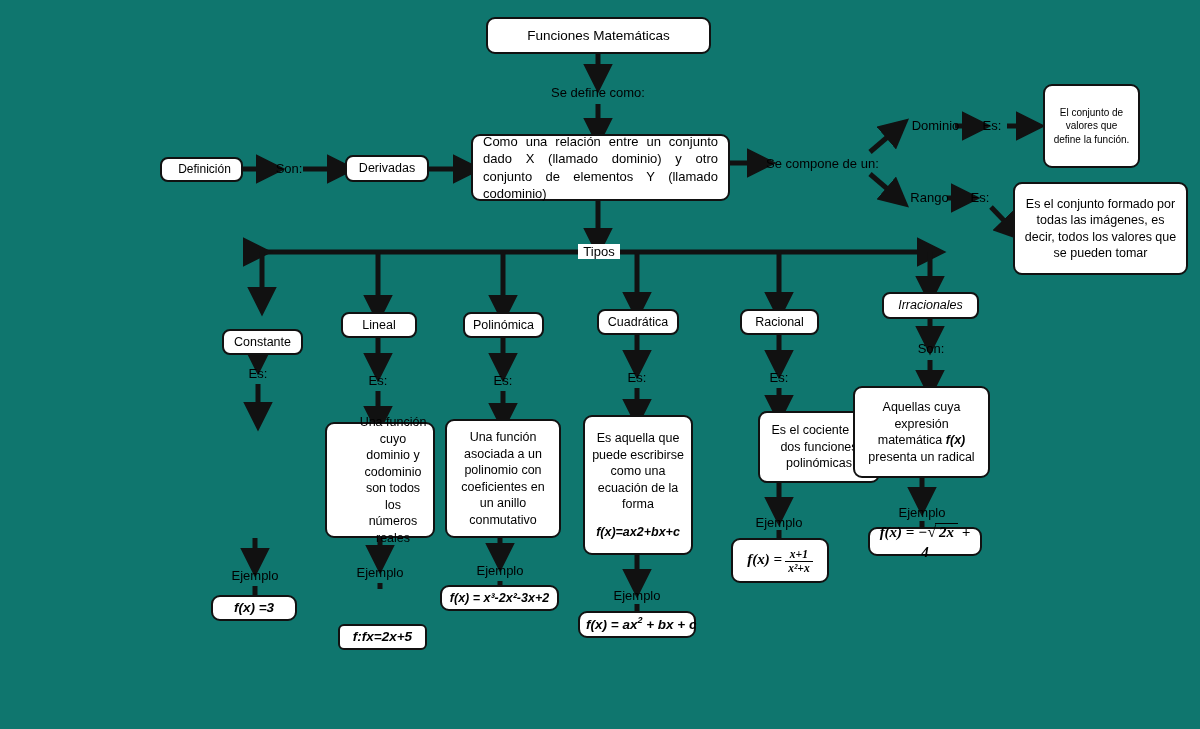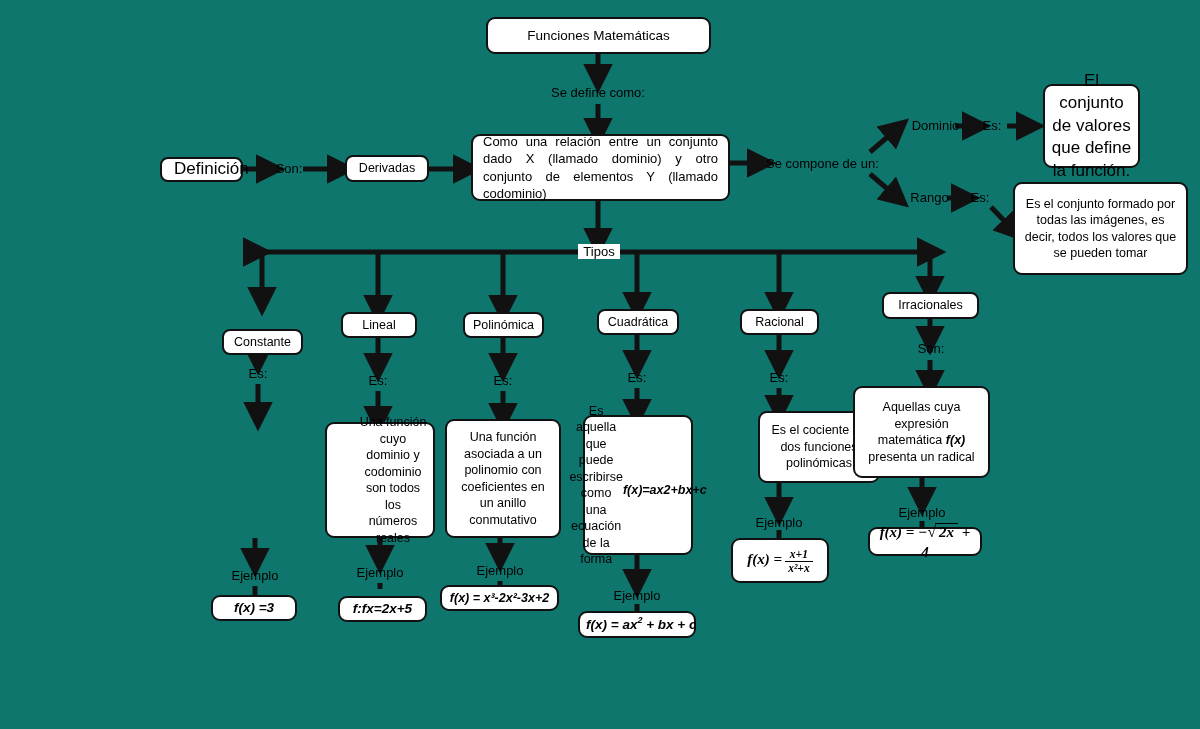--- a/index.html
+++ b/index.html
@@ -162,39 +162,39 @@
     <line x1="922" y1="478" x2="922" y2="502" stroke="#111111" stroke-width="5" marker-end="url(#ah)"></line>
     <line x1="922" y1="521" x2="922" y2="527" stroke="#111111" stroke-width="5"></line>
   </svg>
 
   <div class="node" style="left:486px; top:17px; width:225px; height:37px;">
     <span class="inner">Funciones Matemáticas</span>
   </div>
 
   <div class="label" style="left:523px; top:85px; width:150px;">Se define como:</div>
 
-  <div class="node tight" style="left:160px; top:157px; width:83px; height:25px; font-size:17px;padding-left:12px;">
+  <div class="node tight" style="left:160px; top:157px; width:83px; height:25px; font-size:12px;padding-left:12px;">
     <span class="inner">Definición</span>
   </div>
 
   <div class="label" style="left:271px; top:161px; width:36px;">Son:</div>
 
   <div class="node tight" style="left:345px; top:155px; width:84px; height:27px; font-size:12.5px;">
     <span class="inner">Derivadas</span>
   </div>
 
   <div class="node" style="left:471px; top:134px; width:259px; height:67px; font-size:13px; text-align:justify; padding:4px 10px;">
     <span class="inner" style="text-align:justify; text-align-last:left;">Como una relación entre un conjunto dado X (llamado dominio) y otro conjunto de elementos Y (llamado codominio)</span>
   </div>
 
   <div class="label" style="left:766px; top:156px; width:110px; text-align:left;">Se compone de un:</div>
 
   <div class="label" style="left:908px; top:118px; width:55px;">Dominio</div>
   <div class="label" style="left:978px; top:118px; width:28px;">Es:</div>
-  <div class="node" style="left:1043px; top:84px; width:97px; height:84px; font-size:17px;">
+  <div class="node" style="left:1043px; top:84px; width:97px; height:84px; font-size:10px;">
     <span class="inner">El conjunto de valores que define la función.</span>
   </div>
 
   <div class="label" style="left:907px; top:190px; width:45px;">Rango</div>
   <div class="label" style="left:966px; top:190px; width:28px;">Es:</div>
   <div class="node" style="left:1013px; top:182px; width:175px; height:93px; font-size:12.5px;">
     <span class="inner">Es el conjunto formado por todas las imágenes, es decir, todos los valores que se pueden tomar</span>
   </div>
 
   <div class="label" style="left:578px; top:244px; width:42px; background:#fff;">Tipos</div>
@@ -209,41 +209,41 @@
   </div>
 
   <div class="node tight" style="left:341px; top:312px; width:76px; height:26px; font-size:12.5px;">
     <span class="inner">Lineal</span>
   </div>
   <div class="label" style="left:364px; top:373px; width:28px;">Es:</div>
   <div class="node" style="left:325px; top:422px; width:110px; height:116px; font-size:12.5px;padding-left:32px;">
     <span class="inner">Una función cuyo dominio y codominio son todos los números reales</span>
   </div>
   <div class="label" style="left:345px; top:565px; width:70px;">Ejemplo</div>
-  <div class="node" style="left:338px; top:596px; width:89px; height:26px;">
+  <div class="node" style="left:338px; top:624px; width:89px; height:26px;border-radius:6px;">
     <span class="inner formula">f:fx=2x+5</span>
   </div>
 
   <div class="node tight" style="left:463px; top:312px; width:81px; height:26px; font-size:12.5px;">
     <span class="inner">Polinómica</span>
   </div>
   <div class="label" style="left:489px; top:373px; width:28px;">Es:</div>
   <div class="node" style="left:445px; top:419px; width:116px; height:119px; font-size:12.5px;">
     <span class="inner">Una función asociada a un polinomio con coeficientes en un anillo conmutativo</span>
   </div>
   <div class="label" style="left:465px; top:563px; width:70px;">Ejemplo</div>
   <div class="node" style="left:440px; top:585px; width:119px; height:26px;">
     <span class="inner formula" style="font-size:12.5px;">f(x) = x³-2x²-3x+2</span>
   </div>
 
   <div class="node tight" style="left:597px; top:309px; width:82px; height:26px; font-size:12.5px;">
     <span class="inner">Cuadrática</span>
   </div>
   <div class="label" style="left:623px; top:370px; width:28px;">Es:</div>
-  <div class="node" style="left:583px; top:415px; width:110px; height:140px; font-size:12.5px; flex-direction:row; justify-content:center;">
+  <div class="node" style="left:583px; top:415px; width:110px; height:140px; font-size:12.5px; flex-direction:column; justify-content:center;">
     <span>Es aquella que puede escribirse como una ecuación de la forma</span>
     <span class="formula" style="margin-top:11px; font-size:12.5px;">f(x)=ax2+bx+c</span>
   </div>
   <div class="label" style="left:602px; top:588px; width:70px;">Ejemplo</div>
   <div class="node" style="left:578px; top:611px; width:118px; height:27px;">
     <span class="inner formula">
       <span>f(x) = ax</span><sup>2</sup><span> + bx + c</span>
     </span>
   </div>
 
@@ -257,21 +257,21 @@
   <div class="label" style="left:744px; top:515px; width:70px;">Ejemplo</div>
   <div class="node" style="left:731px; top:538px; width:98px; height:45px;">
     <span class="inner mathbox">
       <span>f(x) =</span><span class="frac">
         <span class="num">x+1</span>
         <span class="den">x²+x</span>
       </span>
     </span>
   </div>
 
-  <div class="node tight" style="left:882px; top:292px; width:97px; height:27px; font-size:12.5px;">
+  <div class="node tight" style="left:882px; top:292px; width:97px; height:27px; font-size:12.5px;font-style:italic;">
     <span class="inner">Irracionales</span>
   </div>
   <div class="label" style="left:916px; top:341px; width:30px;">Son:</div>
   <div class="node" style="left:853px; top:386px; width:137px; height:92px; font-size:12.5px;">
     <span class="inner">
       <span>Aquellas cuya expresión matemática</span>
       <span class="bold-it">f(x)</span>
       <span>presenta un radical</span>
     </span>
   </div>

